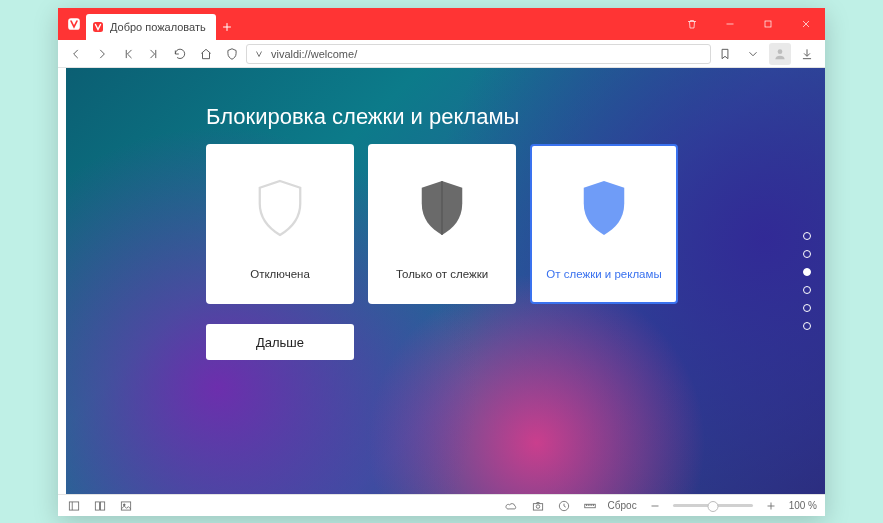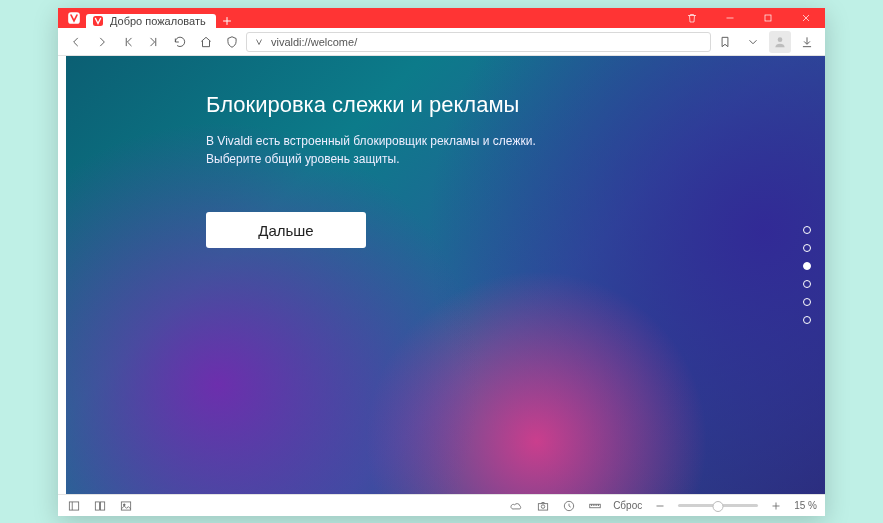--- a/index.html
+++ b/index.html
@@ -1,19 +1,19 @@
 <!DOCTYPE html>
 <html><head>
 <meta charset="utf-8">
 <style>
   * { box-sizing: border-box; margin: 0; padding: 0; font-family: -apple-system, "Segoe UI", Arial, sans-serif; }
   body { background: #bff0e6; width: 883px; height: 523px; overflow: hidden; }
   .window { position: absolute; left: 58px; top: 8px; width: 767px; height: 508px; background: #fff; box-shadow: 0 6px 24px rgba(0,0,0,.18); display: flex; flex-direction: column; }
   
-  .titlebar { height: 20px; background: #ff3434; display: flex; align-items: stretch; color: #fff; font-size: 11px; }
+  .titlebar { height: 32px; background: #ff3434; display: flex; align-items: stretch; color: #fff; font-size: 11px; }
   .app-logo { width: 20px; display: flex; align-items: center; justify-content: center; margin: 0 2px 0 6px; }
   .app-logo svg { width: 14px; height: 14px; }
   .tab { background: #fff; color: #444; display: flex; align-items: center; padding: 0 10px 0 6px; gap: 6px; border-top-left-radius: 3px; border-top-right-radius: 3px; margin-top: 6px; min-width: 130px; }
   .tab svg { width: 12px; height: 12px; }
   .newtab { width: 22px; display: flex; align-items: center; justify-content: center; margin-top:6px; border-radius:3px; }
   .tb-spacer { flex: 1; }
   .win-btn { width: 38px; display:flex; align-items:center; justify-content:center; }
   .win-btn svg { width: 12px; height: 12px; stroke:#fff; stroke-width:1.4; fill:none; }
   
   .addrbar { height: 28px; border-bottom:1px solid #e3e3e3; display:flex; align-items:center; padding:0 6px; gap:2px; color:#555; }
@@ -34,21 +34,21 @@
     color:#fff; padding:36px 0 0 140px;margin-left:8px;
   }
   .h1 { font-size:22px; font-weight:400; margin-bottom:14px; }
   .lead { font-size:12px; line-height:1.5; margin-bottom:24px; color:#eef; }
   .cards { display:flex; gap:14px; }
   .card { width:148px; height:160px; background:#fff; border-radius:4px; color:#333; display:flex; flex-direction:column; align-items:center; justify-content:flex-end; padding-bottom:22px; position:relative; border:2px solid transparent; }
   .card.selected { border-color:#3a72ef; }
   .card .shield { position:absolute; top:30px; }
   .card-label { font-size:11.5px; color:#333; }
   .card.selected .card-label { color:#3a72ef; }
-  .next-btn { margin-top:20px; width:160px; height:36px; background:#fff; color:#222; border:none; border-radius:3px; font-size:15px; cursor:pointer; }
+  .next-btn { margin-top:20px; width:148px; height:36px; background:#fff; color:#222; border:none; border-radius:3px; font-size:13px; cursor:pointer; }
   
   .stepper { position:absolute; right:14px; top:50%; transform:translateY(-50%); display:flex; flex-direction:column; gap:10px; }
   .dot { width:8px; height:8px; border:1px solid #fff; border-radius:50%; }
   .dot.active { background:#fff; }
   
   .statusbar { height:22px; border-top:1px solid #e3e3e3; display:flex; align-items:center; padding:8px 8px; gap:10px; font-size:10px; color:#666; }
   .sb-icon { width:16px; height:16px; display:flex; align-items:center; justify-content:center; }
   .sb-icon svg { width:14px; height:14px; stroke:#666; stroke-width:1.4; fill:none; }
   .sb-spacer { flex:1; }
   .zoom-slider { width:80px; height:3px; background:#d0d0d0; border-radius:2px; position:relative; }
@@ -163,23 +163,40 @@
       <div class="nav-btn">
           <svg viewBox="0 0 24 24">
             <path d="M12 4v11M7 11l5 5 5-5M5 20h14"></path>
           </svg>
         </div>
     </div>
   </div>
 
   <div class="content">
     <div class="h1">Блокировка слежки и рекламы</div>
-    <div class="lead">
-      <span>В Vivaldi есть встроенный блокировщик рекламы и слежки.</span><br>
-      <span>Выберите общий уровень защиты.</span>
+    <div class="cards">
+      <div class="card">
+        <svg class="shield" width="54" height="64" viewBox="0 0 24 28">
+            <path d="M12 2l9 3v7c0 7-4 11-9 14C7 23 3 19 3 12V5z" fill="#fff" stroke="#d9d9d9" stroke-width="1"></path>
+          </svg>
+        <div class="card-label">Отключена</div>
+      </div>
+      <div class="card">
+        <svg class="shield" width="54" height="64" viewBox="0 0 24 28">
+            <path d="M12 2l9 3v7c0 7-4 11-9 14C7 23 3 19 3 12V5z" fill="#6a6a6a"></path>
+            <path d="M12 2v24" stroke="#555" stroke-width=".5"></path>
+          </svg>
+        <div class="card-label">Только от слежки</div>
+      </div>
+      <div class="card selected">
+        <svg class="shield" width="54" height="64" viewBox="0 0 24 28">
+            <path d="M12 2l9 3v7c0 7-4 11-9 14C7 23 3 19 3 12V5z" fill="#6f9cf7"></path>
+          </svg>
+        <div class="card-label">От слежки и рекламы</div>
+      </div>
     </div>
     <button class="next-btn">Дальше</button>
 
     <div class="stepper">
       <div class="dot"></div>
       <div class="dot"></div>
       <div class="dot active"></div>
       <div class="dot"></div>
       <div class="dot"></div>
       <div class="dot"></div>
@@ -236,16 +253,16 @@
         <svg viewBox="0 0 24 24">
           <path d="M6 12h12"></path>
         </svg>
       </div>
     <div class="zoom-slider"></div>
     <div class="sb-icon">
         <svg viewBox="0 0 24 24">
           <path d="M12 6v12M6 12h12"></path>
         </svg>
       </div>
-    <span>15 %</span>
+    <span>100 %</span>
   </div>
 
 </div>
 
 </body></html>

